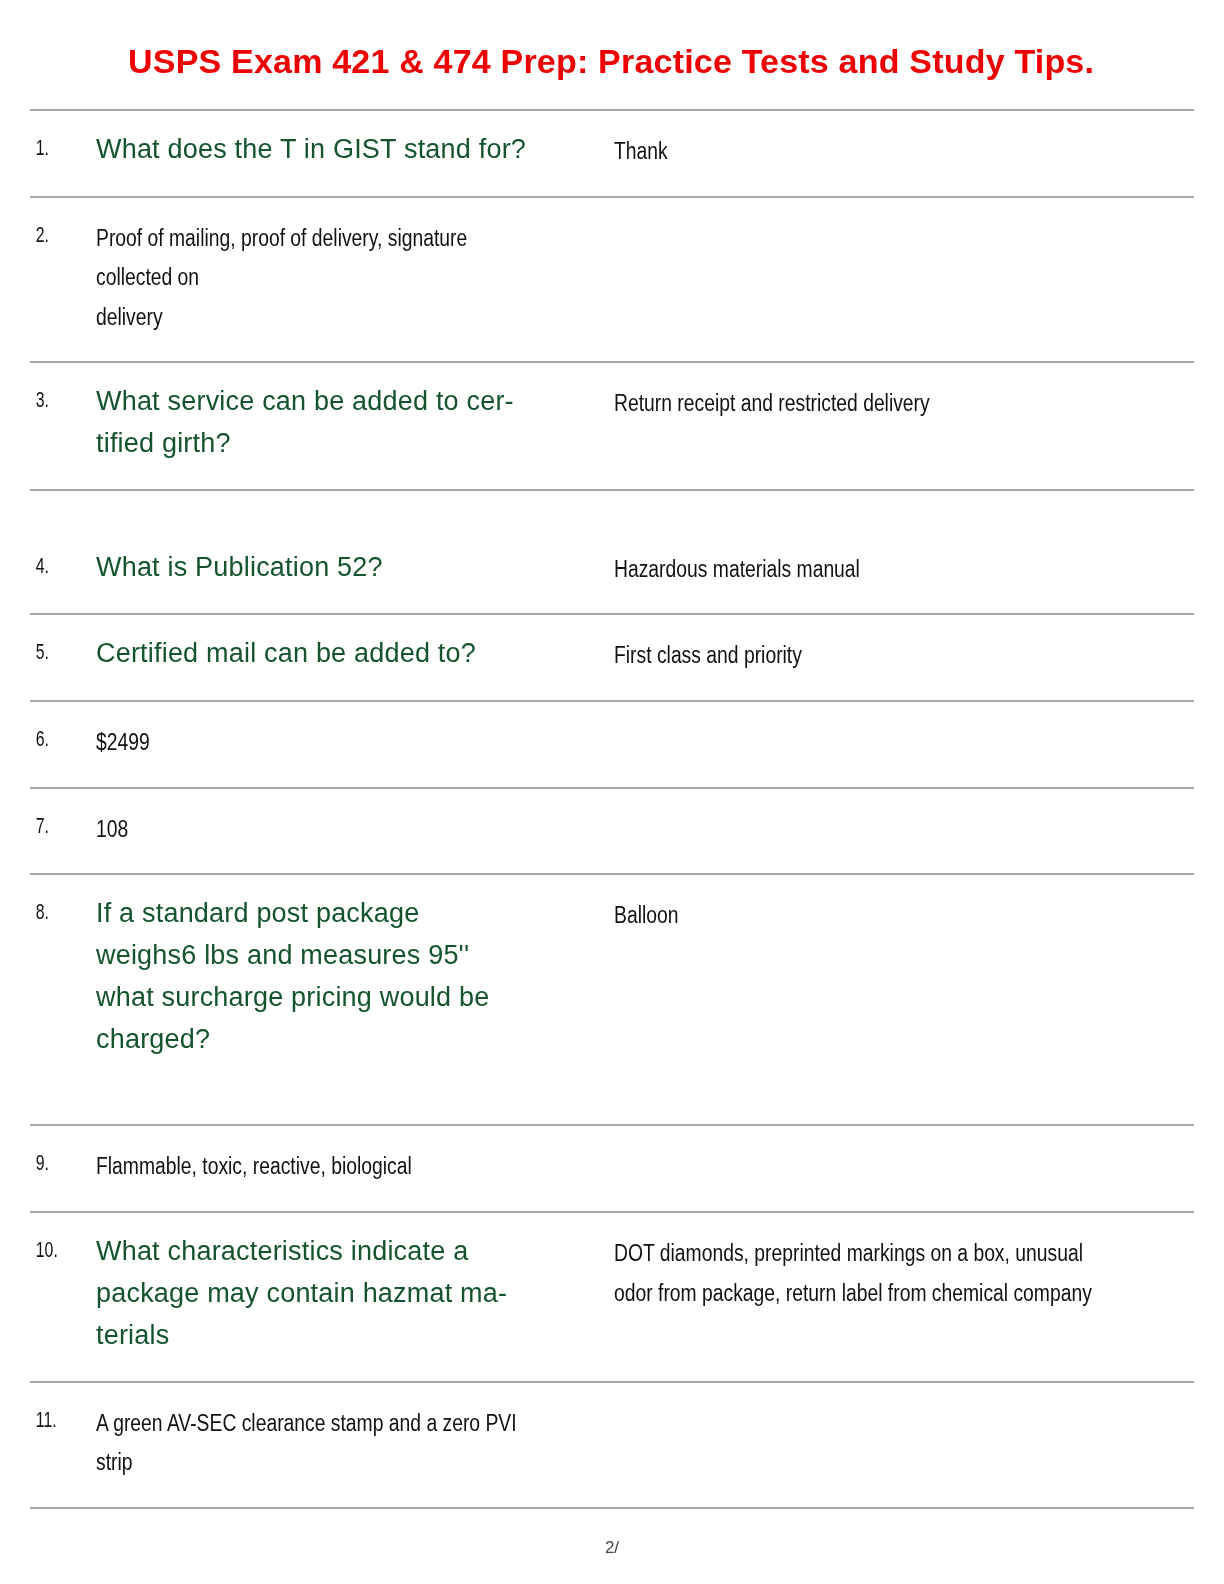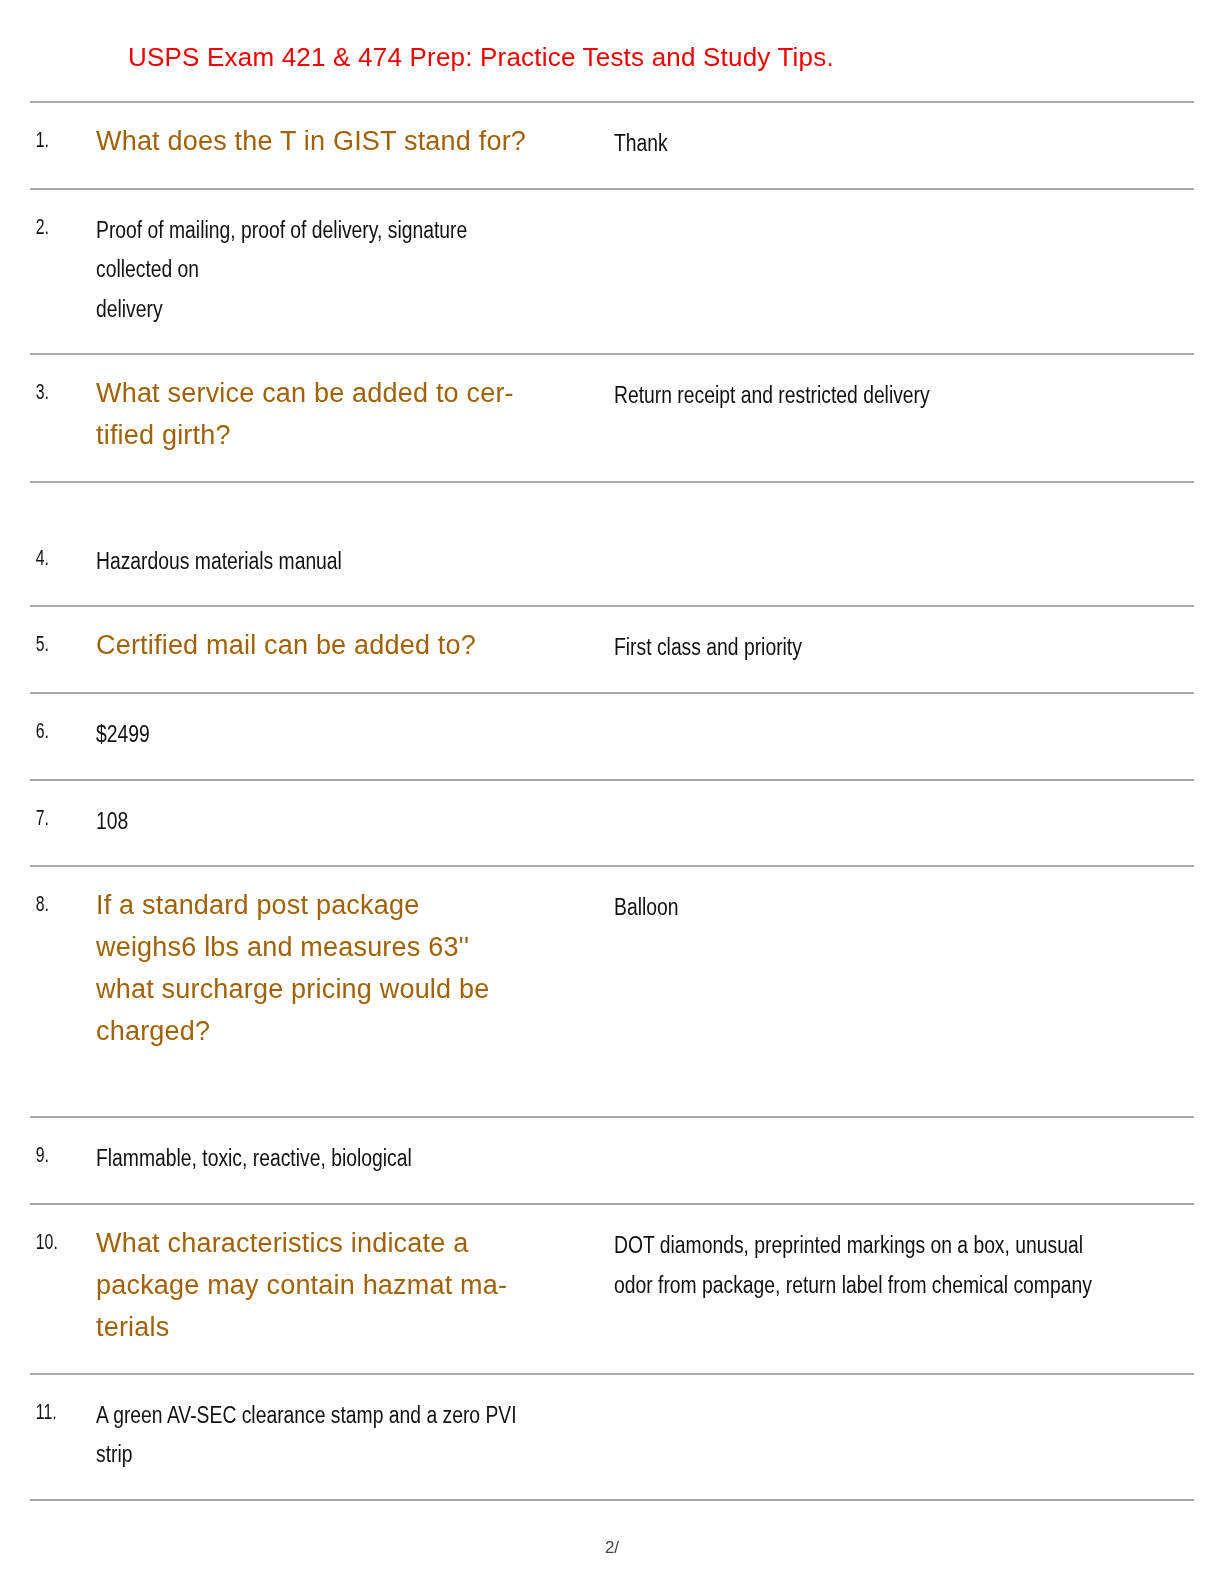--- a/index.html
+++ b/index.html
@@ -10,22 +10,22 @@
   }
   body {
     position: relative;
     height: 1584px;
     overflow: hidden;
   }
   .doc {
     padding: 42px 30px 0 30px;
   }
   .doc-title {
-    font-size: 26px;
-    font-weight: normal;
+    font-size: 34px;
+    font-weight: bold;
     color: #ee0000;
     margin-left: 98px;
     margin-bottom: 28px;
     letter-spacing: 0.2px;
   }
   .qa-list {
     border-top: 2px solid #a8a8a8;
   }
   .qa-row {
     display: grid;
@@ -38,21 +38,21 @@
   .q-num {
     font-size: 22px;
     color: #111;
     padding-left: 8px;
     padding-top: 6px;
     transform: scaleX(0.72);
     transform-origin: left top;
   }
   .q-text {
     font-size: 27px;
-    color: #a16207;
+    color: #14532d;
     line-height: 1.55;
     white-space: pre-line;
     letter-spacing: 0.2px;
   }
   .a-text {
     font-size: 23px;
     color: #111;
     line-height: 1.72;
     padding-top: 3px;
     white-space: pre-line;
@@ -92,20 +92,21 @@
 
     <div class="qa-row">
       <div class="q-num">3.</div>
       <div class="q-text">What service can be added to cer-
 tified girth?</div>
       <div class="a-text">Return receipt and restricted delivery</div>
     </div>
 
     <div class="qa-row pad-t-lg">
       <div class="q-num">4.</div>
+      <div class="q-text">What is Publication 52?</div>
       <div class="a-text">Hazardous materials manual</div>
     </div>
 
     <div class="qa-row">
       <div class="q-num">5.</div>
       <div class="q-text">Certified mail can be added to?</div>
       <div class="a-text">First class and priority</div>
     </div>
 
     <div class="qa-row">
@@ -114,21 +115,21 @@
     </div>
 
     <div class="qa-row">
       <div class="q-num">7.</div>
       <div class="a-text">108</div>
     </div>
 
     <div class="qa-row pad-b-lg">
       <div class="q-num">8.</div>
       <div class="q-text">If a standard post package
-weighs6 lbs and measures 63''
+weighs6 lbs and measures 95''
 what surcharge pricing would be
 charged?</div>
       <div class="a-text">Balloon</div>
     </div>
 
     <div class="qa-row">
       <div class="q-num">9.</div>
       <div class="a-text">Flammable, toxic, reactive, biological</div>
     </div>
 

